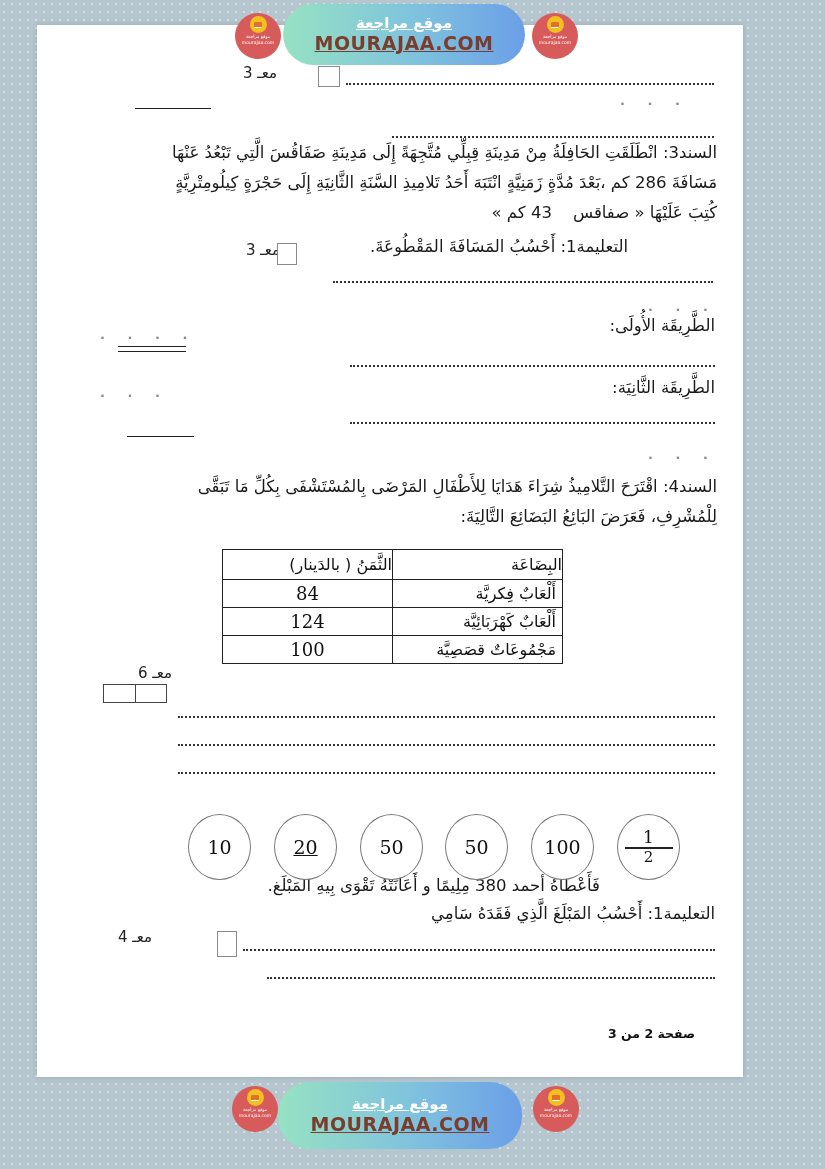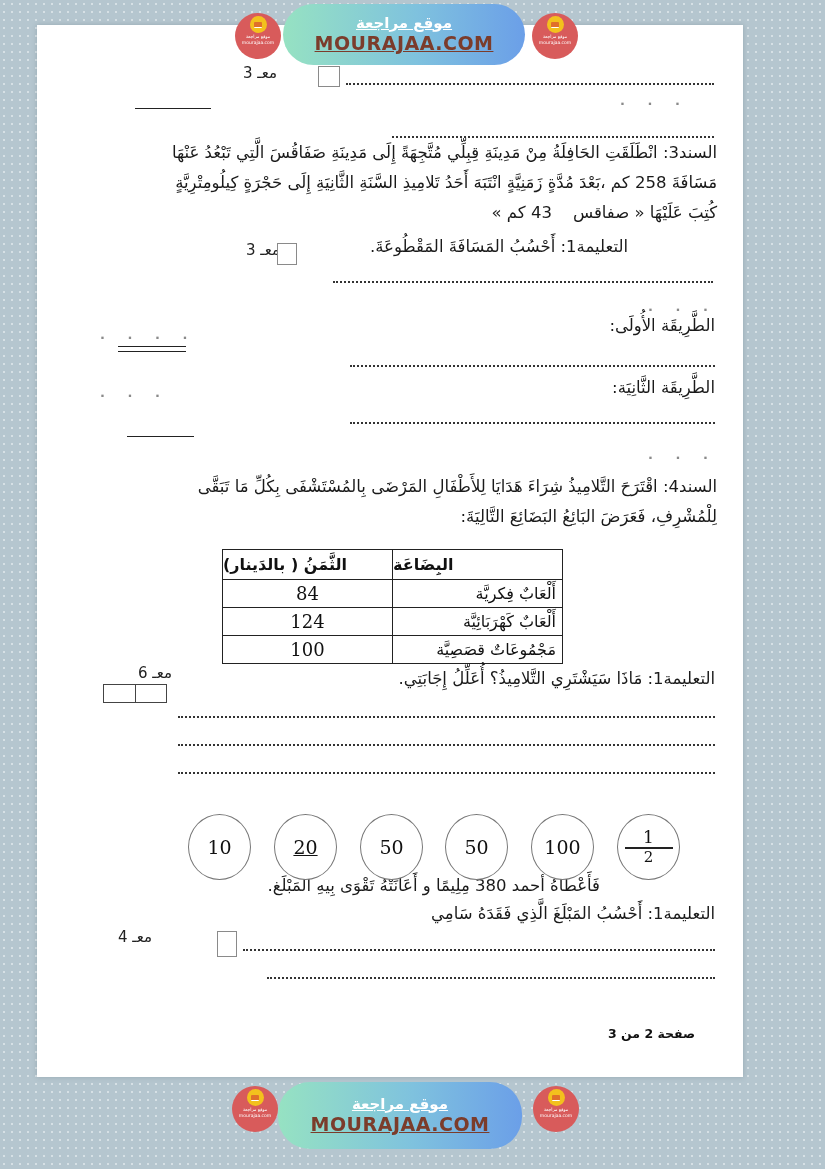--- a/index.html
+++ b/index.html
@@ -39,21 +39,21 @@
   .score { position:absolute; white-space:nowrap; direction:rtl; font-size:15px; color:#222; }
   .box { position:absolute; border:1.6px solid #8a8a8a; background:#fff; }
   .dotl { position:absolute; height:20px; border-bottom:2.4px dotted #333; }
   .soll { position:absolute; border-top:1.9px solid #222; }
   .dbll { position:absolute; height:6px; border-top:1.9px solid #222; border-bottom:1.4px solid #222; }
   .fdots { position:absolute; color:#8a8a8a; font-size:13px; font-weight:bold; letter-spacing:9px; white-space:nowrap; }
 
   
   .goods-table { position:absolute; left:222px; top:549px; border-collapse:collapse; direction:rtl; }
   .goods-table th, .goods-table td { border:1.6px solid #222; }
-  .goods-table th { width:170px; height:30px; font-size:16px; font-weight:bold; text-align:left; color:#111; }
+  .goods-table th { width:170px; height:30px; font-size:16px; font-weight:normal; text-align:right; color:#111; }
   .goods-table td { height:28px; font-size:16px; color:#111; }
   .goods-table td.item { text-align:right; padding-right:6px; }
   .goods-table td.price { text-align:center; font-family:"DejaVu Serif", serif; font-size:18px; }
 
   
   .coin {
     position:absolute; top:814px; width:63px; height:66px; border:1.4px solid #777;
     border-radius:50%; background:#fff; z-index:2;
     display:flex; align-items:center; justify-content:center;
     font-family:"DejaVu Serif", serif; font-size:19px; color:#111;
@@ -95,21 +95,21 @@
   </div>
 
   <div class="score" style="left:243px; top:64px;">معـ 3</div>
   <div class="box" style="left:318px; top:66px; width:22px; height:21px;"></div>
   <div class="dotl" style="left:346px; top:65px; width:368px;"></div>
   <div class="fdots" style="left:620px; top:96px;">·  ·  ·</div>
   <div class="soll" style="left:135px; top:108px; width:76px;"></div>
   <div class="dotl" style="left:392px; top:118px; width:322px;"></div>
 
   <div class="line" style="right:108px; top:143px;">السند3: انْطَلَقَتِ الحَافِلَةُ مِنْ مَدِينَةِ قِبِلِّي مُتَّجِهَةً إِلَى مَدِينَةِ صَفَاقُسَ الَّتِي تَبْعُدُ عَنْهَا</div>
-  <div class="line" style="right:108px; top:173px;">مَسَافَةَ 258 كم ،بَعْدَ مُدَّةٍ زَمَنِيَّةٍ انْتَبَهَ أَحَدُ تَلامِيذِ السَّنَةِ الثَّانِيَةِ إِلَى حَجْرَةٍ كِيلُومِتْرِيَّةٍ</div>
+  <div class="line" style="right:108px; top:173px;">مَسَافَةَ 286 كم ،بَعْدَ مُدَّةٍ زَمَنِيَّةٍ انْتَبَهَ أَحَدُ تَلامِيذِ السَّنَةِ الثَّانِيَةِ إِلَى حَجْرَةٍ كِيلُومِتْرِيَّةٍ</div>
   <div class="line" style="right:108px; top:203px;">كُتِبَ عَلَيْهَا « صفاقس&nbsp;&nbsp;&nbsp; 43 كم »</div>
 
   <div class="line" style="right:197px; top:237px;">التعليمة1: أَحْسُبُ المَسَافَةَ المَقْطُوعَةَ.</div>
   <div class="score" style="left:246px; top:241px;">معـ 3</div>
   <div class="box" style="left:277px; top:243px; width:20px; height:22px;"></div>
 
   <div class="dotl" style="left:333px; top:263px; width:380px;"></div>
   <div class="fdots" style="left:648px; top:302px;">·  ·  ·</div>
 
   <div class="line" style="right:110px; top:316px;text-align:right;">الطَّرِيقَة الأُولَى:</div>
@@ -142,21 +142,20 @@
         <td class="item">أَلْعَابٌ كَهْرَبَائِيَّة</td>
         <td class="price">124</td>
       </tr>
       <tr>
         <td class="item">مَجْمُوعَاتٌ قصَصِيَّة</td>
         <td class="price">100</td>
       </tr>
     </tbody>
   </table>
 
-  <div class="line" style="right:110px; top:669px;">التعليمة1: مَاذَا سَيَشْتَرِي التَّلامِيذُ؟ أُعَلِّلُ إِجَابَتِي.</div>
   <div class="score" style="left:138px; top:664px;">معـ 6</div>
   <div class="domino">
     <div class="domino-split"></div>
   </div>
 
   <div class="dotl" style="left:178px; top:698px; width:537px;"></div>
   <div class="dotl" style="left:178px; top:726px; width:537px;"></div>
   <div class="dotl" style="left:178px; top:754px; width:537px;"></div>
 
 

